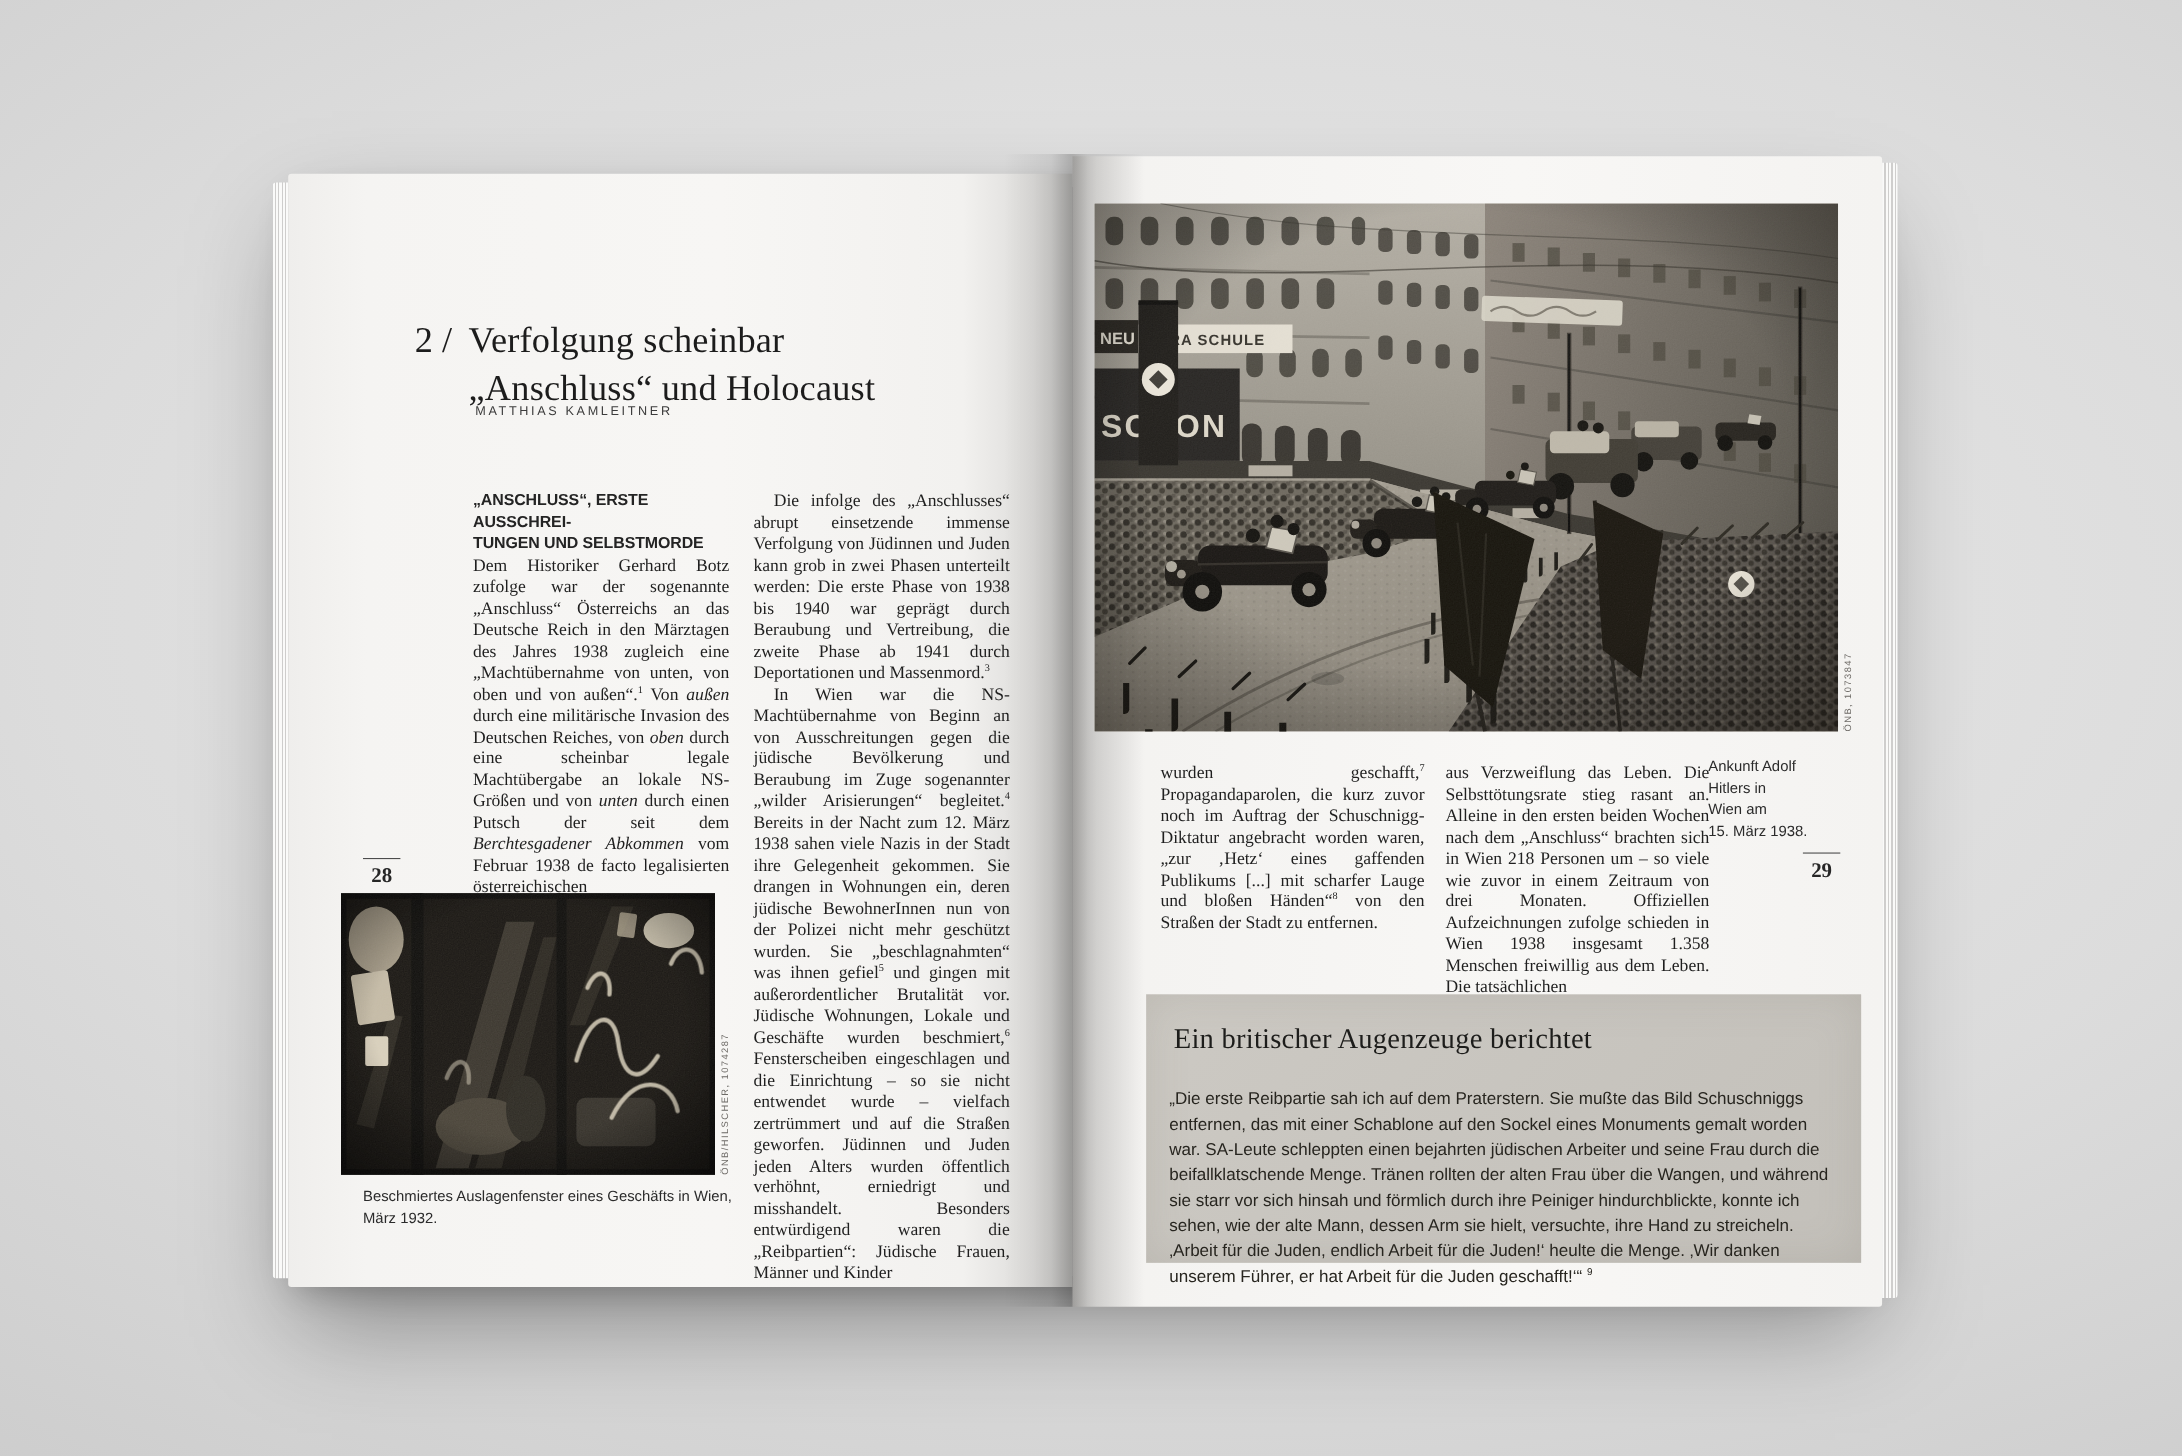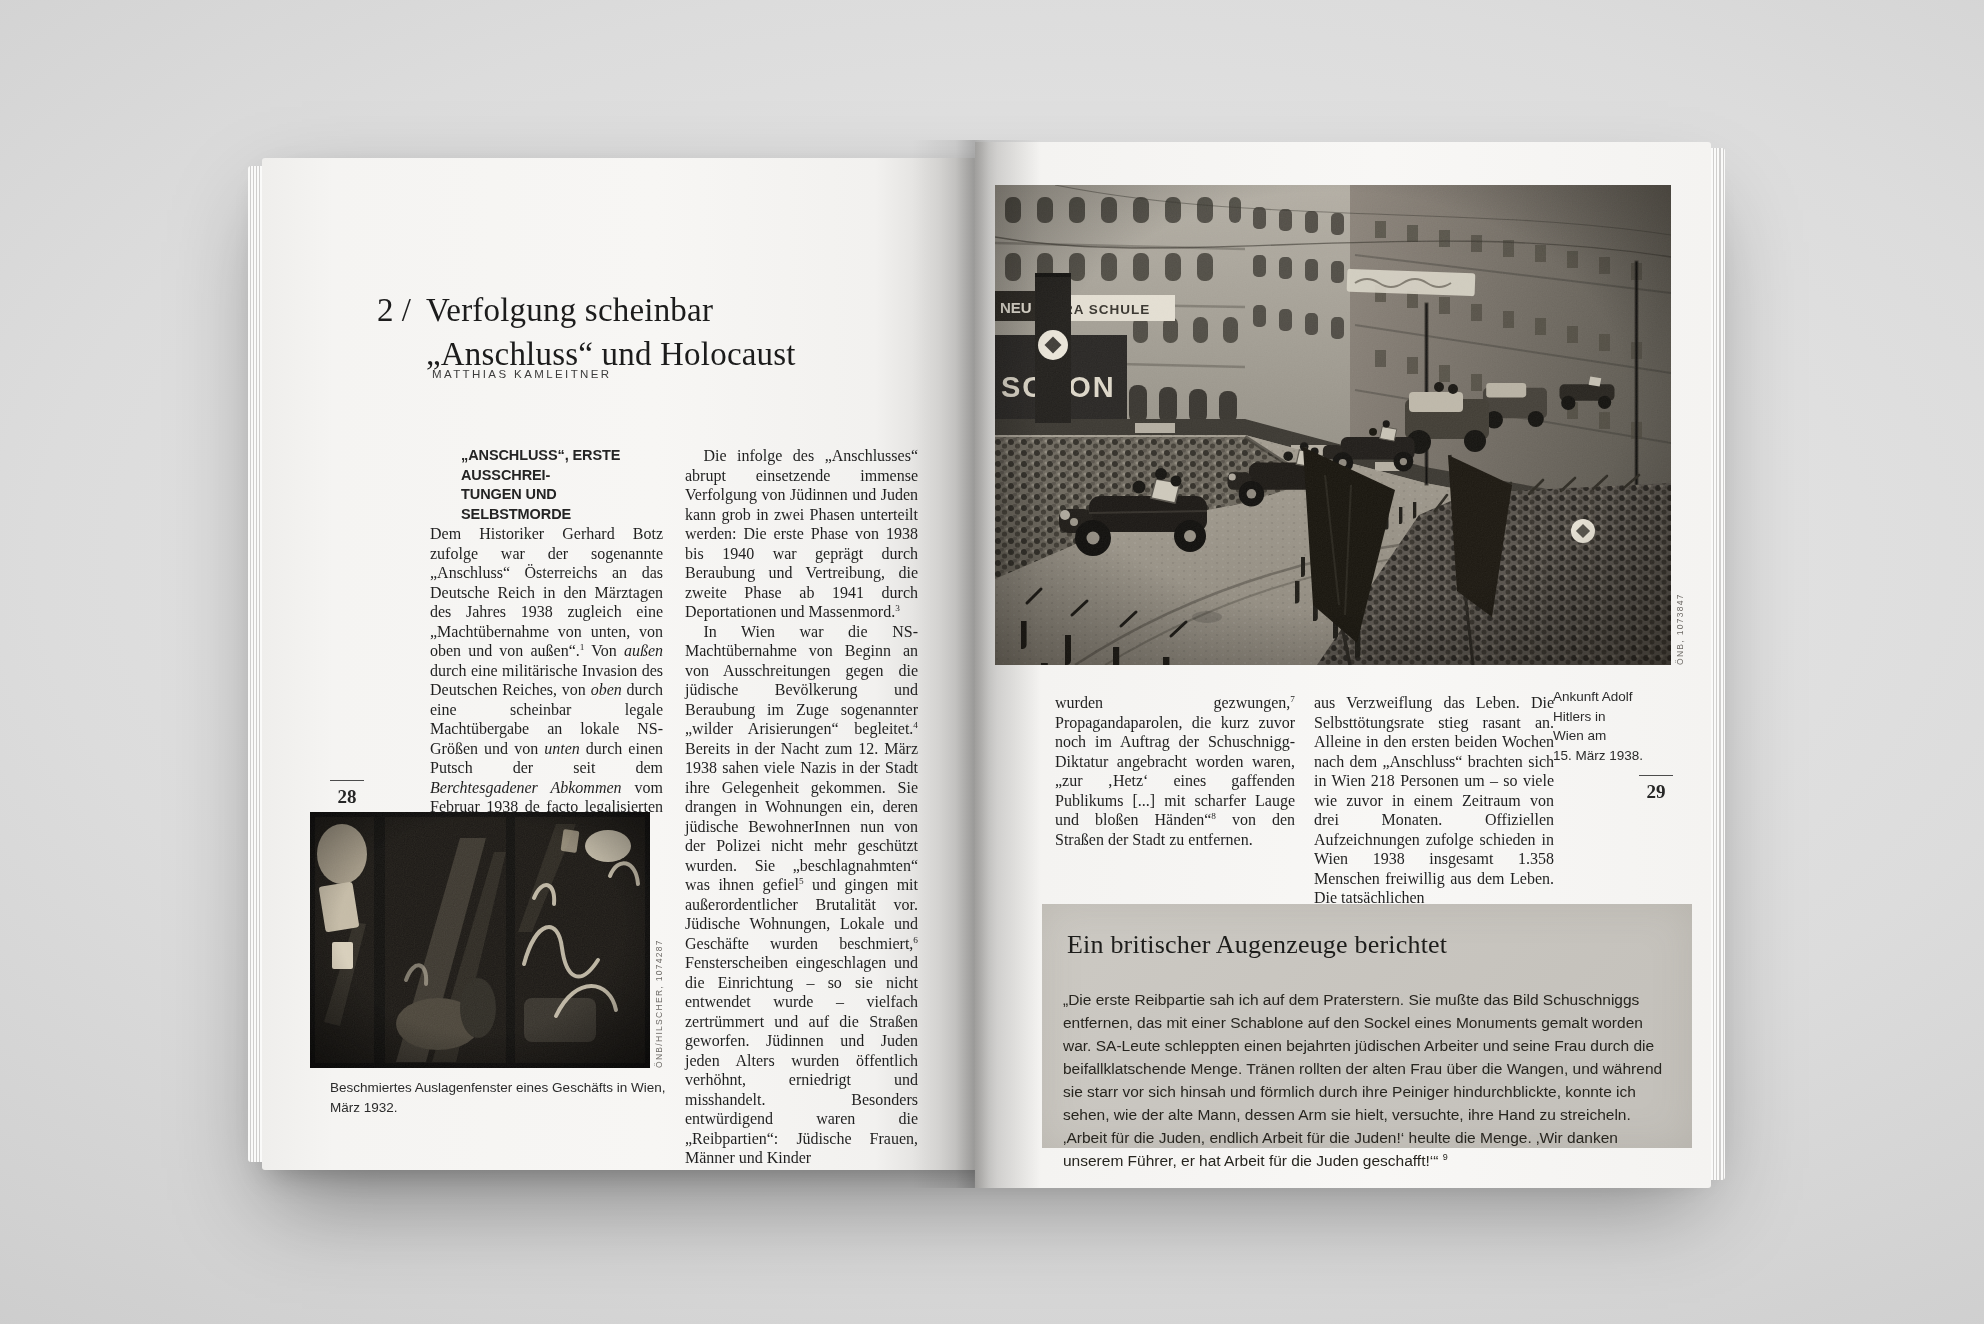--- a/index.html
+++ b/index.html
@@ -28,21 +28,21 @@
   
   .chapter{position:absolute;left:115px;top:130px;display:flex;gap:15px;color:#1c1c1c;}
   .chno{font-size:33px;line-height:44px;}
   .chtitle{font-size:33px;line-height:44px;letter-spacing:.2px;}
   .author{position:absolute;left:170px;top:210px;font-family:"Liberation Sans","DejaVu Sans",sans-serif;
     font-size:11.5px;letter-spacing:2.4px;color:#3c3c3c;}
   .col{position:absolute;text-align:justify;color:#1f1f1f;font-size:16px;line-height:19.5px;}
   .col p{margin:0;}
   .col p.ind{text-indent:1.15em;}
   .colhead{font-family:"Liberation Sans","DejaVu Sans",sans-serif;font-weight:bold;
-    font-size:14.5px;letter-spacing:-0.1px;color:#242424;line-height:19.5px;text-align:left;margin-left:31px;}
+    font-size:14.5px;letter-spacing:-0.1px;color:#242424;line-height:19.5px;text-align:left;}
   .lcol1{left:168px;top:288px;width:233px;height:356px;}
   .lcol2{left:423px;top:288px;width:233px;height:700px;}
   .rcol1{left:80px;top:551px;width:240px;height:228px;}
   .rcol2{left:339px;top:551px;width:240px;height:228px;}
   .it{font-style:italic;}
   .sup{font-size:.58em;vertical-align:super;line-height:0;}
   .pagenum{position:absolute;width:34px;text-align:center;font-weight:bold;font-size:19px;color:#262626;}
   .pagenum::before{content:"";display:block;border-top:1.6px solid #4c4c4c;margin-bottom:5px;}
   .pn-left{left:68px;top:622px;}
   .pn-right{left:664px;top:633px;}
@@ -444,21 +444,21 @@
     <div class="vcred vc-right">ÖNB, 1073847</div>
 
     <div class="caption cap-right">
       <div>Ankunft Adolf</div>
       <div>Hitlers in</div>
       <div>Wien am</div>
       <div>15. März 1938.</div>
     </div>
 
     <div class="col rcol1">
-      <p><span>wurden gezwungen,</span><span class="sup">7</span><span> Propagandaparolen, die kurz zuvor noch im Auftrag der Schuschnigg-Diktatur angebracht worden waren, „zur ‚Hetz‘ eines gaffenden Publikums [...] mit scharfer Lauge und bloßen Händen“</span><span class="sup">8</span><span> von den Straßen der Stadt zu entfernen.</span></p>
+      <p><span>wurden geschafft,</span><span class="sup">7</span><span> Propagandaparolen, die kurz zuvor noch im Auftrag der Schuschnigg-Diktatur angebracht worden waren, „zur ‚Hetz‘ eines gaffenden Publikums [...] mit scharfer Lauge und bloßen Händen“</span><span class="sup">8</span><span> von den Straßen der Stadt zu entfernen.</span></p>
     </div>
     <div class="col rcol2">
       <p><span>aus Verzweiflung das Leben. Die Selbsttötungsrate stieg rasant an. Alleine in den ersten beiden Wochen nach dem „Anschluss“ brachten sich in Wien 218 Personen um – so viele wie zuvor in einem Zeitraum von drei Monaten. Offiziellen Aufzeichnungen zufolge schieden in Wien 1938 insgesamt 1.358 Menschen freiwillig aus dem Leben. Die tatsächlichen</span></p>
     </div>
 
     <div class="pagenum pn-right">29</div>
 
     <div class="graybox">
       <div class="boxtitle">Ein britischer Augenzeuge berichtet</div>
       <div class="boxquote"><span>„Die erste Reibpartie sah ich auf dem Praterstern. Sie mußte das Bild Schuschniggs entfernen, das mit einer Schablone auf den Sockel eines Monuments gemalt worden war. SA-Leute schleppten einen bejahrten jüdischen Arbeiter und seine Frau durch die beifallklatschende Menge. Tränen rollten der alten Frau über die Wangen, und während sie starr vor sich hinsah und förmlich durch ihre Peiniger hindurchblickte, konnte ich sehen, wie der alte Mann, dessen Arm sie hielt, versuchte, ihre Hand zu streicheln. ‚Arbeit für die Juden, endlich Arbeit für die Juden!‘ heulte die Menge. ‚Wir danken unserem Führer, er hat Arbeit für die Juden geschafft!‘“ </span><span class="sup">9</span></div>

